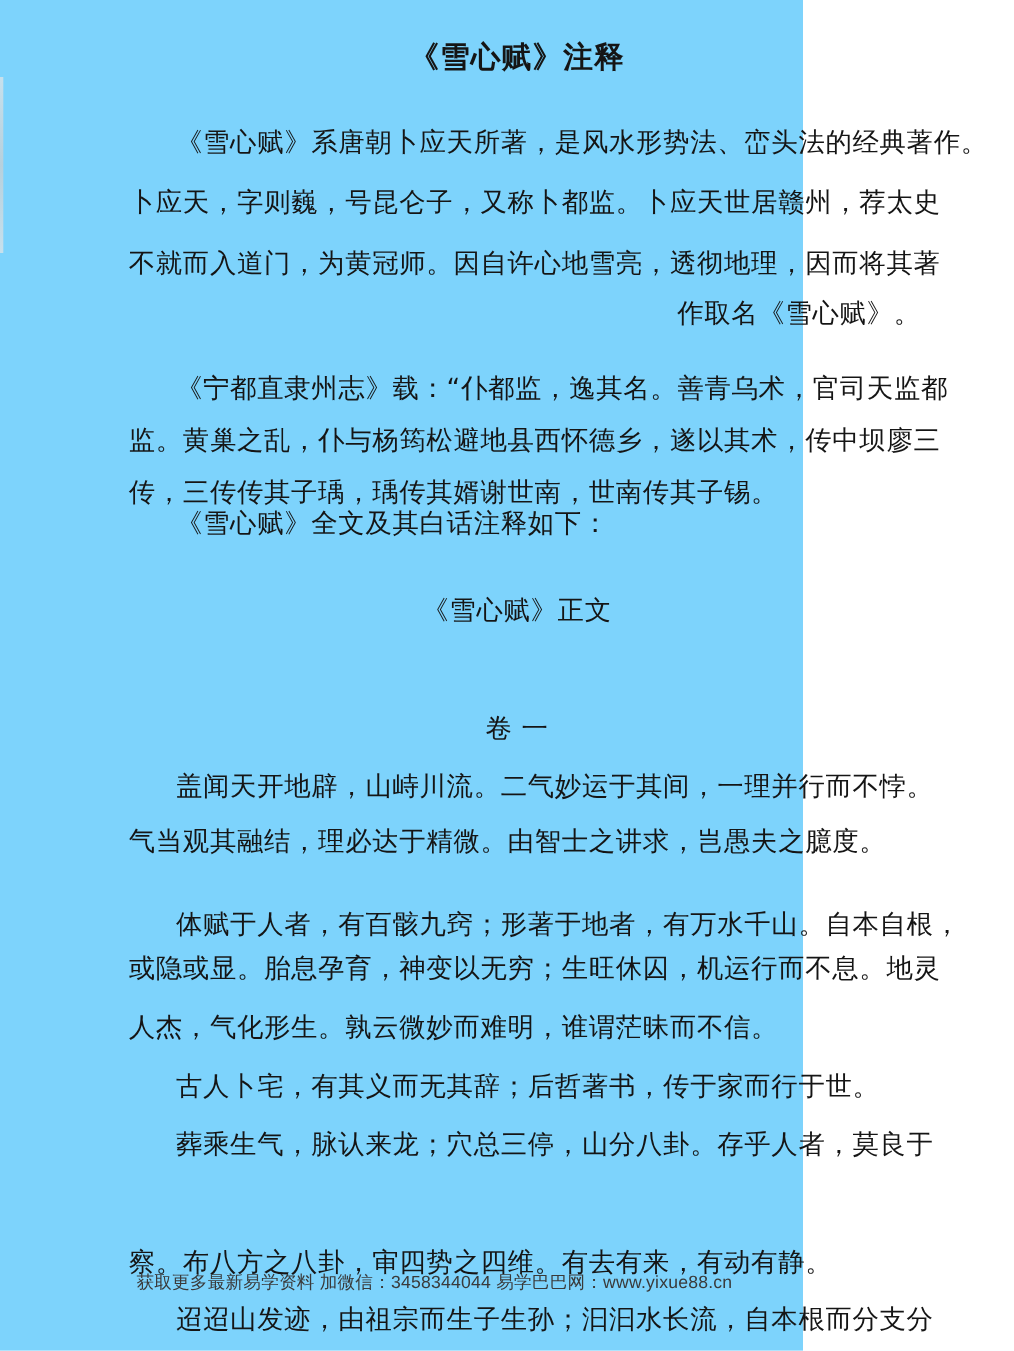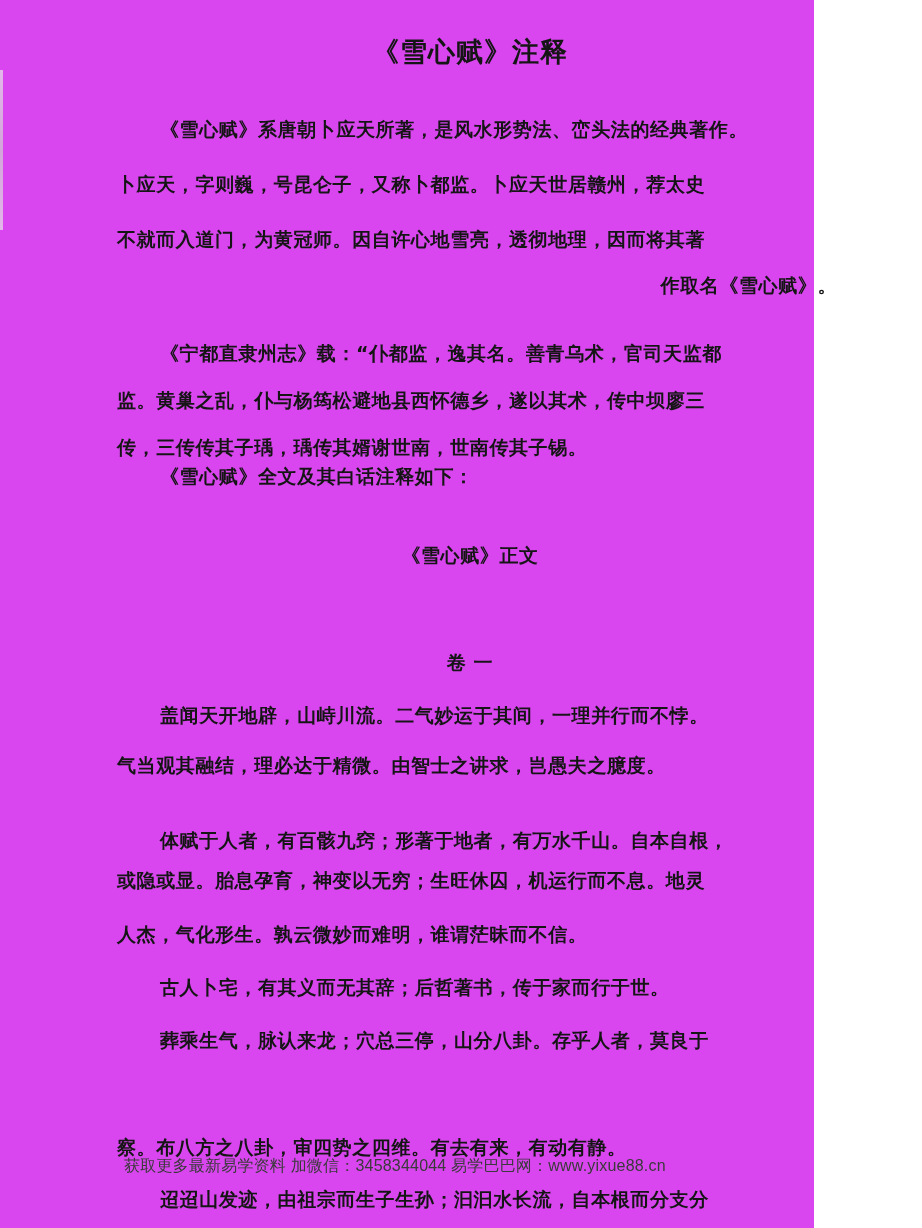--- a/index.html
+++ b/index.html
@@ -11,22 +11,22 @@
       width: 922px;
       height: 1228px;
       overflow: hidden;
       position: relative;
       font-family: "DejaVu Sans", "Liberation Sans", sans-serif;
       color: #151515;
     }
     .page {
       position: absolute;
       left: 0; top: 0;
-      width: 814px; height: 1228px;
-      background: #d946ef;
+      width: 730px; height: 1228px;
+      background: #7dd3fc;
     }
     .scan-edge {
       position: absolute;
       left: 0; top: 70px;
       width: 3px; height: 160px;
       background: linear-gradient(to bottom, #e6e6e6, #cfcfcf, #e6e6e6);
       opacity: 0.7;
     }
     .title {
       position: absolute;
@@ -36,22 +36,22 @@
       font-size: 27px;
       font-weight: bold;
       letter-spacing: 1px;
       padding-left: 18px;
       box-sizing: border-box;
     }
     .line {
       position: absolute;
       left: 117px;
       width: 720px;
-      font-size: 19px;
-      font-weight: bold;
+      font-size: 24px;
+      font-weight: normal;
       white-space: nowrap;
       letter-spacing: 0.6px;
       line-height: 30px;
     }
     .indent { left: 160px; }
     .center {
       left: 0; width: 922px;
       text-align: center;
       padding-left: 18px;
       box-sizing: border-box;

